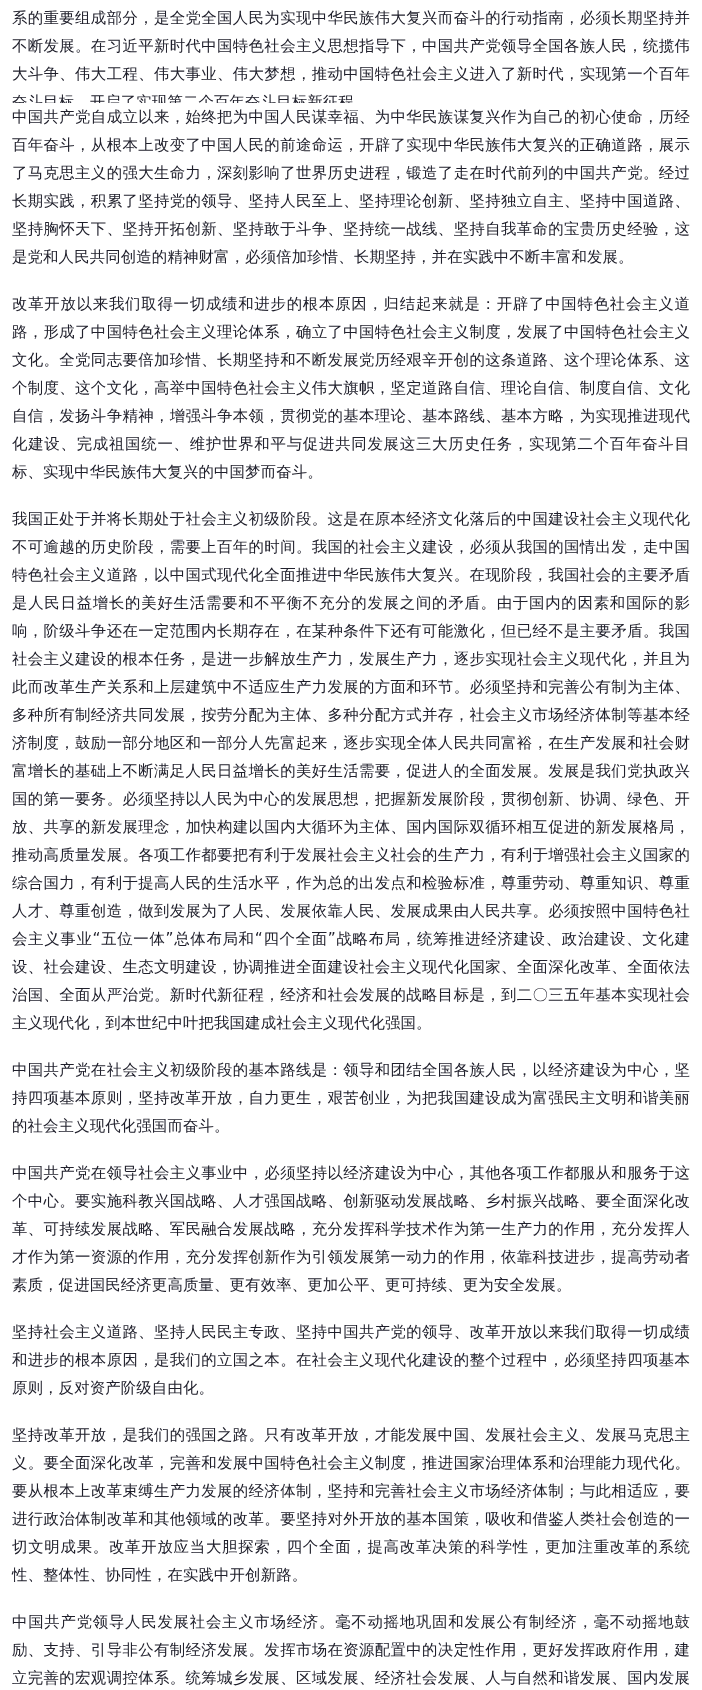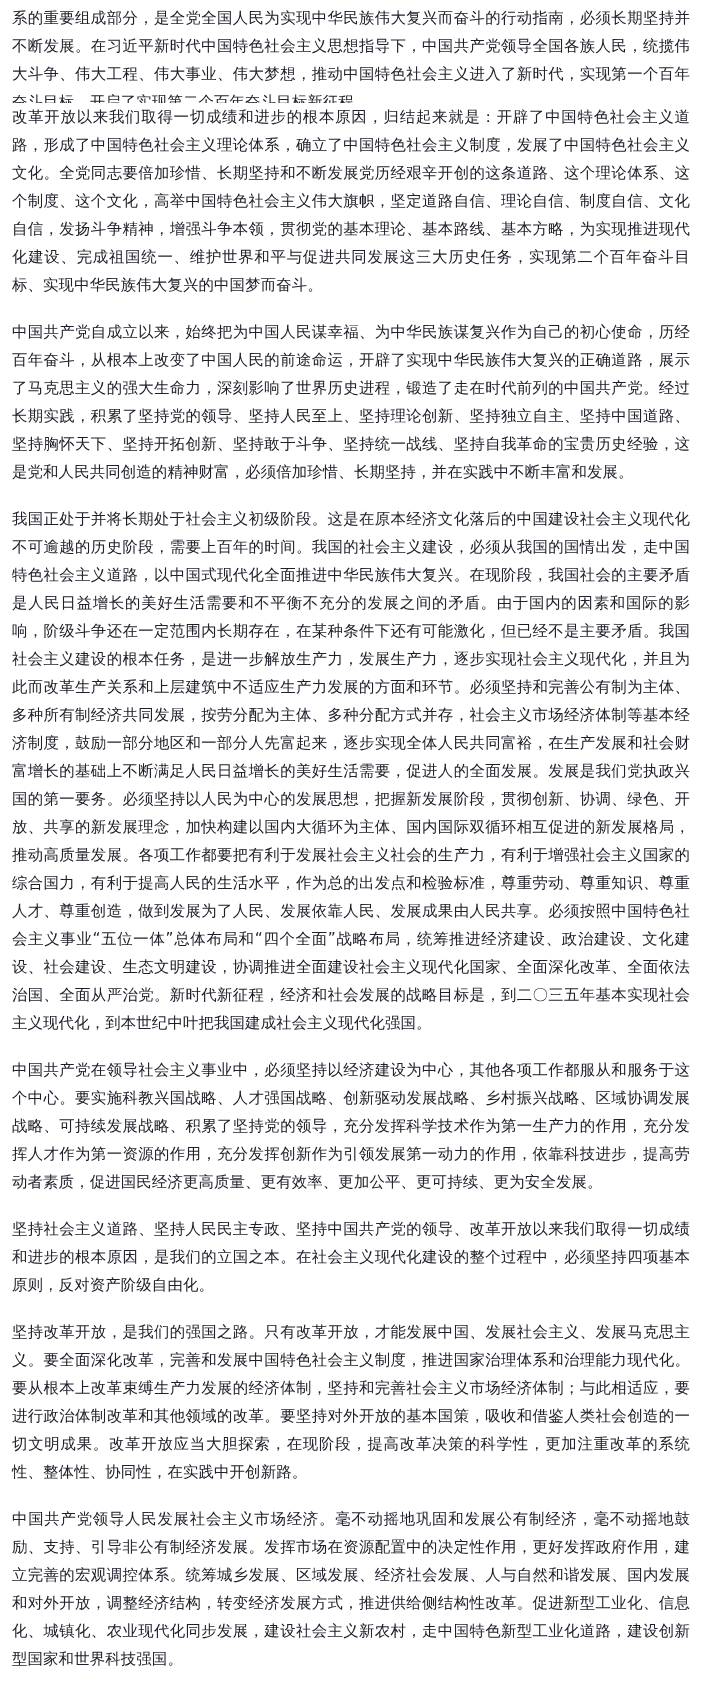--- a/index.html
+++ b/index.html
@@ -53,29 +53,30 @@
 </head>
 <body>
 
 <div class="doc-page">
   <div class="doc-body">
 
     <div class="para-clip">
       <p class="para">文化和中国精神的时代精华，是党和人民实践经验和集体智慧的结晶，是中国特色社会主义理论体系的重要组成部分，是全党全国人民为实现中华民族伟大复兴而奋斗的行动指南，必须长期坚持并不断发展。在习近平新时代中国特色社会主义思想指导下，中国共产党领导全国各族人民，统揽伟大斗争、伟大工程、伟大事业、伟大梦想，推动中国特色社会主义进入了新时代，实现第一个百年奋斗目标，开启了实现第二个百年奋斗目标新征程。</p>
     </div>
 
+    <p class="para">中国共产党自成立以来，始终把为中国人民谋幸福、为中华民族谋复兴作为自己的初心使命，历经百年奋斗，从根本上改变了中国人民的前途命运，开辟了实现中华民族伟大复兴的正确道路，展示了马克思主义的强大生命力，深刻影响了世界历史进程，锻造了走在时代前列的中国共产党。经过长期实践，积累了坚持党的领导、坚持人民至上、坚持理论创新、坚持独立自主、坚持中国道路、坚持胸怀天下、坚持开拓创新、坚持敢于斗争、坚持统一战线、坚持自我革命的宝贵历史经验，这是党和人民共同创造的精神财富，必须倍加珍惜、长期坚持，并在实践中不断丰富和发展。</p>
+
     <p class="para">改革开放以来我们取得一切成绩和进步的根本原因，归结起来就是：开辟了中国特色社会主义道路，形成了中国特色社会主义理论体系，确立了中国特色社会主义制度，发展了中国特色社会主义文化。全党同志要倍加珍惜、长期坚持和不断发展党历经艰辛开创的这条道路、这个理论体系、这个制度、这个文化，高举中国特色社会主义伟大旗帜，坚定道路自信、理论自信、制度自信、文化自信，发扬斗争精神，增强斗争本领，贯彻党的基本理论、基本路线、基本方略，为实现推进现代化建设、完成祖国统一、维护世界和平与促进共同发展这三大历史任务，实现第二个百年奋斗目标、实现中华民族伟大复兴的中国梦而奋斗。</p>
-
-    <p class="para">中国共产党自成立以来，始终把为中国人民谋幸福、为中华民族谋复兴作为自己的初心使命，历经百年奋斗，从根本上改变了中国人民的前途命运，开辟了实现中华民族伟大复兴的正确道路，展示了马克思主义的强大生命力，深刻影响了世界历史进程，锻造了走在时代前列的中国共产党。经过长期实践，积累了坚持党的领导、坚持人民至上、坚持理论创新、坚持独立自主、坚持中国道路、坚持胸怀天下、坚持开拓创新、坚持敢于斗争、坚持统一战线、坚持自我革命的宝贵历史经验，这是党和人民共同创造的精神财富，必须倍加珍惜、长期坚持，并在实践中不断丰富和发展。</p>
 
     <p class="para">我国正处于并将长期处于社会主义初级阶段。这是在原本经济文化落后的中国建设社会主义现代化不可逾越的历史阶段，需要上百年的时间。我国的社会主义建设，必须从我国的国情出发，走中国特色社会主义道路，以中国式现代化全面推进中华民族伟大复兴。在现阶段，我国社会的主要矛盾是人民日益增长的美好生活需要和不平衡不充分的发展之间的矛盾。由于国内的因素和国际的影响，阶级斗争还在一定范围内长期存在，在某种条件下还有可能激化，但已经不是主要矛盾。我国社会主义建设的根本任务，是进一步解放生产力，发展生产力，逐步实现社会主义现代化，并且为此而改革生产关系和上层建筑中不适应生产力发展的方面和环节。必须坚持和完善公有制为主体、多种所有制经济共同发展，按劳分配为主体、多种分配方式并存，社会主义市场经济体制等基本经济制度，鼓励一部分地区和一部分人先富起来，逐步实现全体人民共同富裕，在生产发展和社会财富增长的基础上不断满足人民日益增长的美好生活需要，促进人的全面发展。发展是我们党执政兴国的第一要务。必须坚持以人民为中心的发展思想，把握新发展阶段，贯彻创新、协调、绿色、开放、共享的新发展理念，加快构建以国内大循环为主体、国内国际双循环相互促进的新发展格局，推动高质量发展。各项工作都要把有利于发展社会主义社会的生产力，有利于增强社会主义国家的综合国力，有利于提高人民的生活水平，作为总的出发点和检验标准，尊重劳动、尊重知识、尊重人才、尊重创造，做到发展为了人民、发展依靠人民、发展成果由人民共享。必须按照中国特色社会主义事业“五位一体”总体布局和“四个全面”战略布局，统筹推进经济建设、政治建设、文化建设、社会建设、生态文明建设，协调推进全面建设社会主义现代化国家、全面深化改革、全面依法治国、全面从严治党。新时代新征程，经济和社会发展的战略目标是，到二〇三五年基本实现社会主义现代化，到本世纪中叶把我国建成社会主义现代化强国。</p>
 
+    <p class="para">中国共产党在社会主义初级阶段的基本路线是：领导和团结全国各族人民，以经济建设为中心，坚持四项基本原则，坚持改革开放，自力更生，艰苦创业，为把我国建设成为富强民主文明和谐美丽的社会主义现代化强国而奋斗。</p>
 
-    <p class="para">中国共产党在领导社会主义事业中，必须坚持以经济建设为中心，其他各项工作都服从和服务于这个中心。要实施科教兴国战略、人才强国战略、创新驱动发展战略、乡村振兴战略、区域协调发展战略、可持续发展战略、积累了坚持党的领导，充分发挥科学技术作为第一生产力的作用，充分发挥人才作为第一资源的作用，充分发挥创新作为引领发展第一动力的作用，依靠科技进步，提高劳动者素质，促进国民经济更高质量、更有效率、更加公平、更可持续、更为安全发展。</p>
+    <p class="para">中国共产党在领导社会主义事业中，必须坚持以经济建设为中心，其他各项工作都服从和服务于这个中心。要实施科教兴国战略、人才强国战略、创新驱动发展战略、乡村振兴战略、要全面深化改革、可持续发展战略、军民融合发展战略，充分发挥科学技术作为第一生产力的作用，充分发挥人才作为第一资源的作用，充分发挥创新作为引领发展第一动力的作用，依靠科技进步，提高劳动者素质，促进国民经济更高质量、更有效率、更加公平、更可持续、更为安全发展。</p>
 
     <p class="para">坚持社会主义道路、坚持人民民主专政、坚持中国共产党的领导、改革开放以来我们取得一切成绩和进步的根本原因，是我们的立国之本。在社会主义现代化建设的整个过程中，必须坚持四项基本原则，反对资产阶级自由化。</p>
 
-    <p class="para">坚持改革开放，是我们的强国之路。只有改革开放，才能发展中国、发展社会主义、发展马克思主义。要全面深化改革，完善和发展中国特色社会主义制度，推进国家治理体系和治理能力现代化。要从根本上改革束缚生产力发展的经济体制，坚持和完善社会主义市场经济体制；与此相适应，要进行政治体制改革和其他领域的改革。要坚持对外开放的基本国策，吸收和借鉴人类社会创造的一切文明成果。改革开放应当大胆探索，在现阶段，提高改革决策的科学性，更加注重改革的系统性、整体性、协同性，在实践中开创新路。</p>
+    <p class="para">坚持改革开放，是我们的强国之路。只有改革开放，才能发展中国、发展社会主义、发展马克思主义。要全面深化改革，完善和发展中国特色社会主义制度，推进国家治理体系和治理能力现代化。要从根本上改革束缚生产力发展的经济体制，坚持和完善社会主义市场经济体制；与此相适应，要进行政治体制改革和其他领域的改革。要坚持对外开放的基本国策，吸收和借鉴人类社会创造的一切文明成果。改革开放应当大胆探索，四个全面，提高改革决策的科学性，更加注重改革的系统性、整体性、协同性，在实践中开创新路。</p>
 
     <p class="para">中国共产党领导人民发展社会主义市场经济。毫不动摇地巩固和发展公有制经济，毫不动摇地鼓励、支持、引导非公有制经济发展。发挥市场在资源配置中的决定性作用，更好发挥政府作用，建立完善的宏观调控体系。统筹城乡发展、区域发展、经济社会发展、人与自然和谐发展、国内发展和对外开放，调整经济结构，转变经济发展方式，推进供给侧结构性改革。促进新型工业化、信息化、城镇化、农业现代化同步发展，建设社会主义新农村，走中国特色新型工业化道路，建设创新型国家和世界科技强国。</p>
 
   </div>
 </div>
 
 </body></html>

